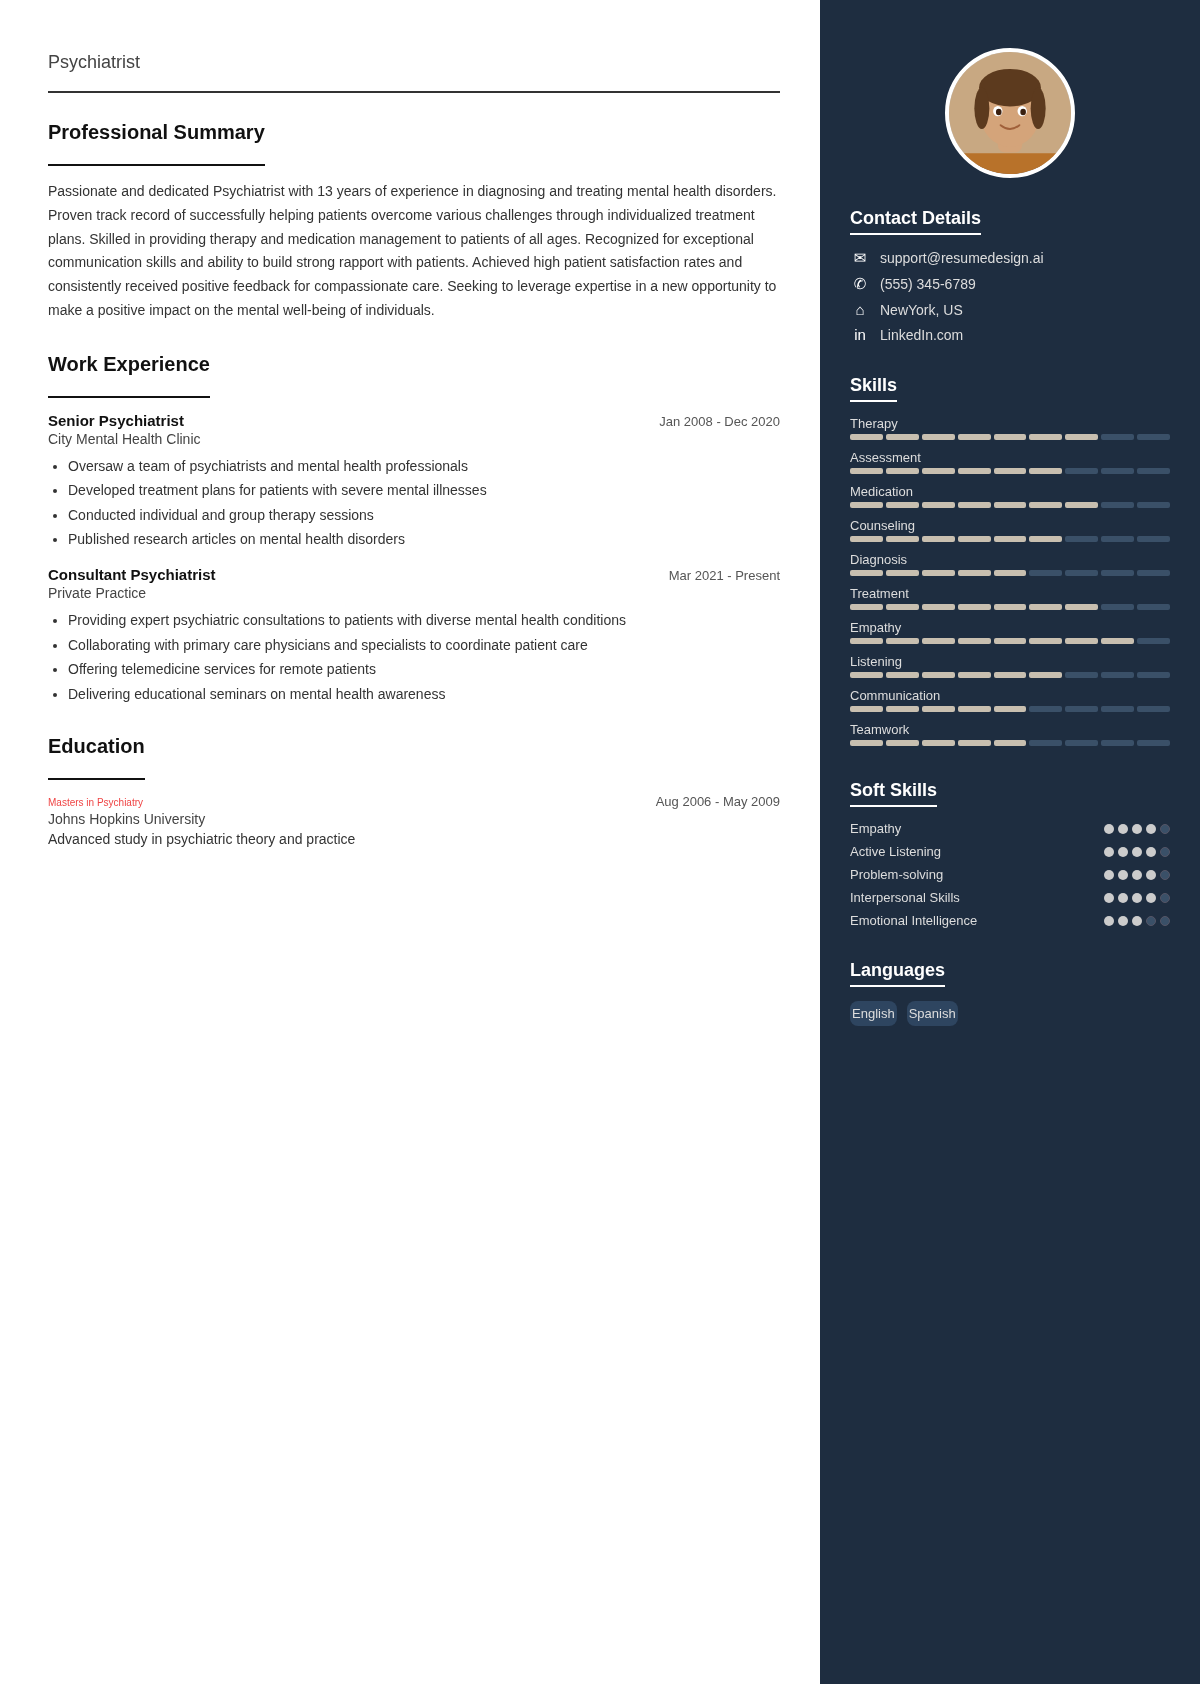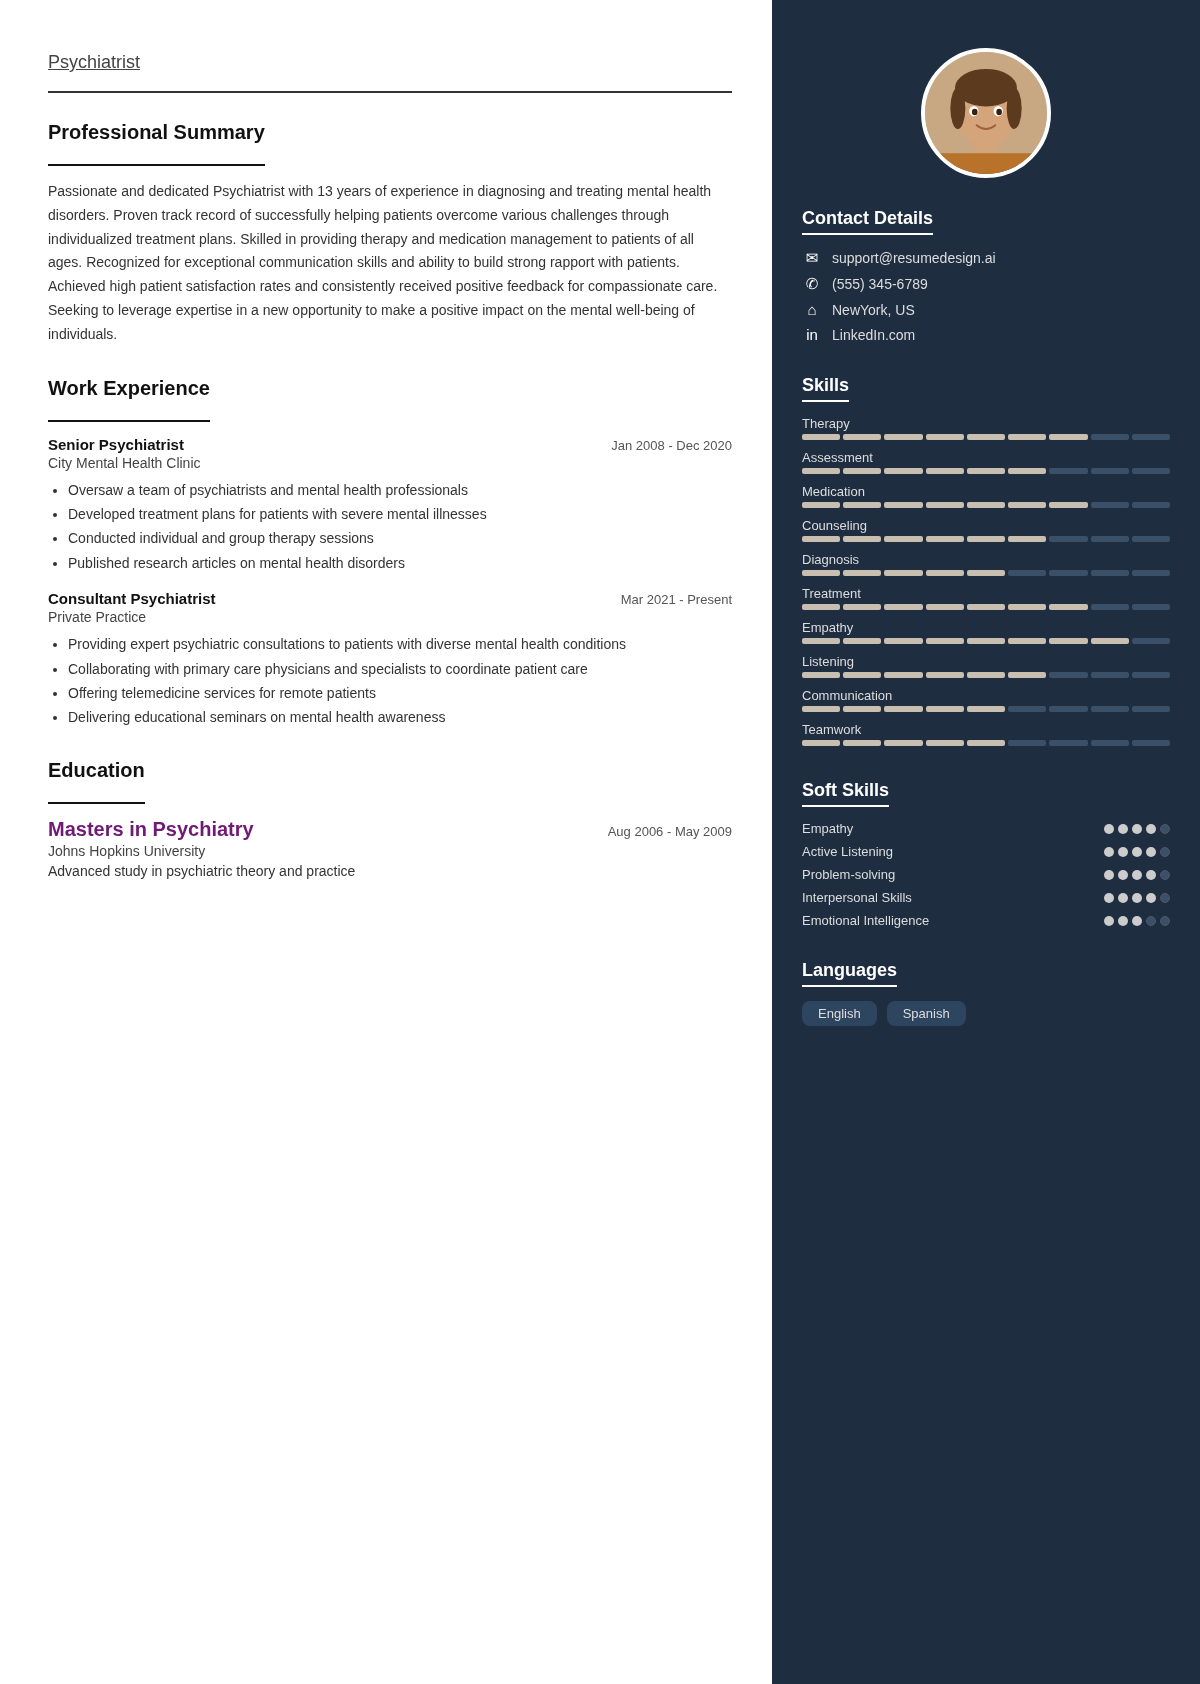--- a/index.html
+++ b/index.html
@@ -9,42 +9,41 @@
       width: 1200px;
       min-height: 1684px;
       display: flex;
     }
     .left-panel {
       flex: 1;
       padding: 48px 40px 40px 48px;
       background: #fff;
     }
     .right-panel {
-      width: 428px;
+      width: 380px;
       background: #1e2d40;
       color: #fff;
       padding: 0 0 40px 0;
       display: flex;
       flex-direction: column;
       align-items: center;
     }
 
     
     .name {
       font-size: 48px;
       font-weight: 900;
       color: #111;
       line-height: 1.1;
     }
     .title {
       font-size: 18px;
       color: #444;
       margin-top: 4px;
       margin-bottom: 18px;
-      text-decoration: underline;
     }
     .divider {
       border: none;
       border-top: 2px solid #333;
       margin-bottom: 28px;
     }
     .section-title {
       font-size: 20px;
       font-weight: 700;
       color: #111;
@@ -94,23 +93,23 @@
       line-height: 1.6;
       margin-bottom: 2px;
     }
     .edu-header {
       display: flex;
       justify-content: space-between;
       align-items: baseline;
       margin-bottom: 2px;
     }
     .edu-degree {
-      font-size: 20px;
-      font-weight: 700;
-      color: #701a75;
+      font-size: 10px;
+      font-weight: 400;
+      color: #ef4444;
     }
     .edu-date {
       font-size: 13px;
       color: #555;
     }
     .edu-school {
       font-size: 14px;
       color: #444;
       margin-bottom: 4px;
     }
@@ -214,21 +213,21 @@
     
     .lang-tags {
       display: flex;
       gap: 10px;
       flex-wrap: wrap;
     }
     .lang-tag {
       background: #2e4560;
       color: #ddd;
       font-size: 13px;
-      padding: 5px 16px;
+      padding: 5px 2px;
       border-radius: 8px;
     }
   </style>
 </head>
 <body>
 
 <div class="left-panel">
   <div class="title">Psychiatrist</div>
   <hr class="divider">
 

